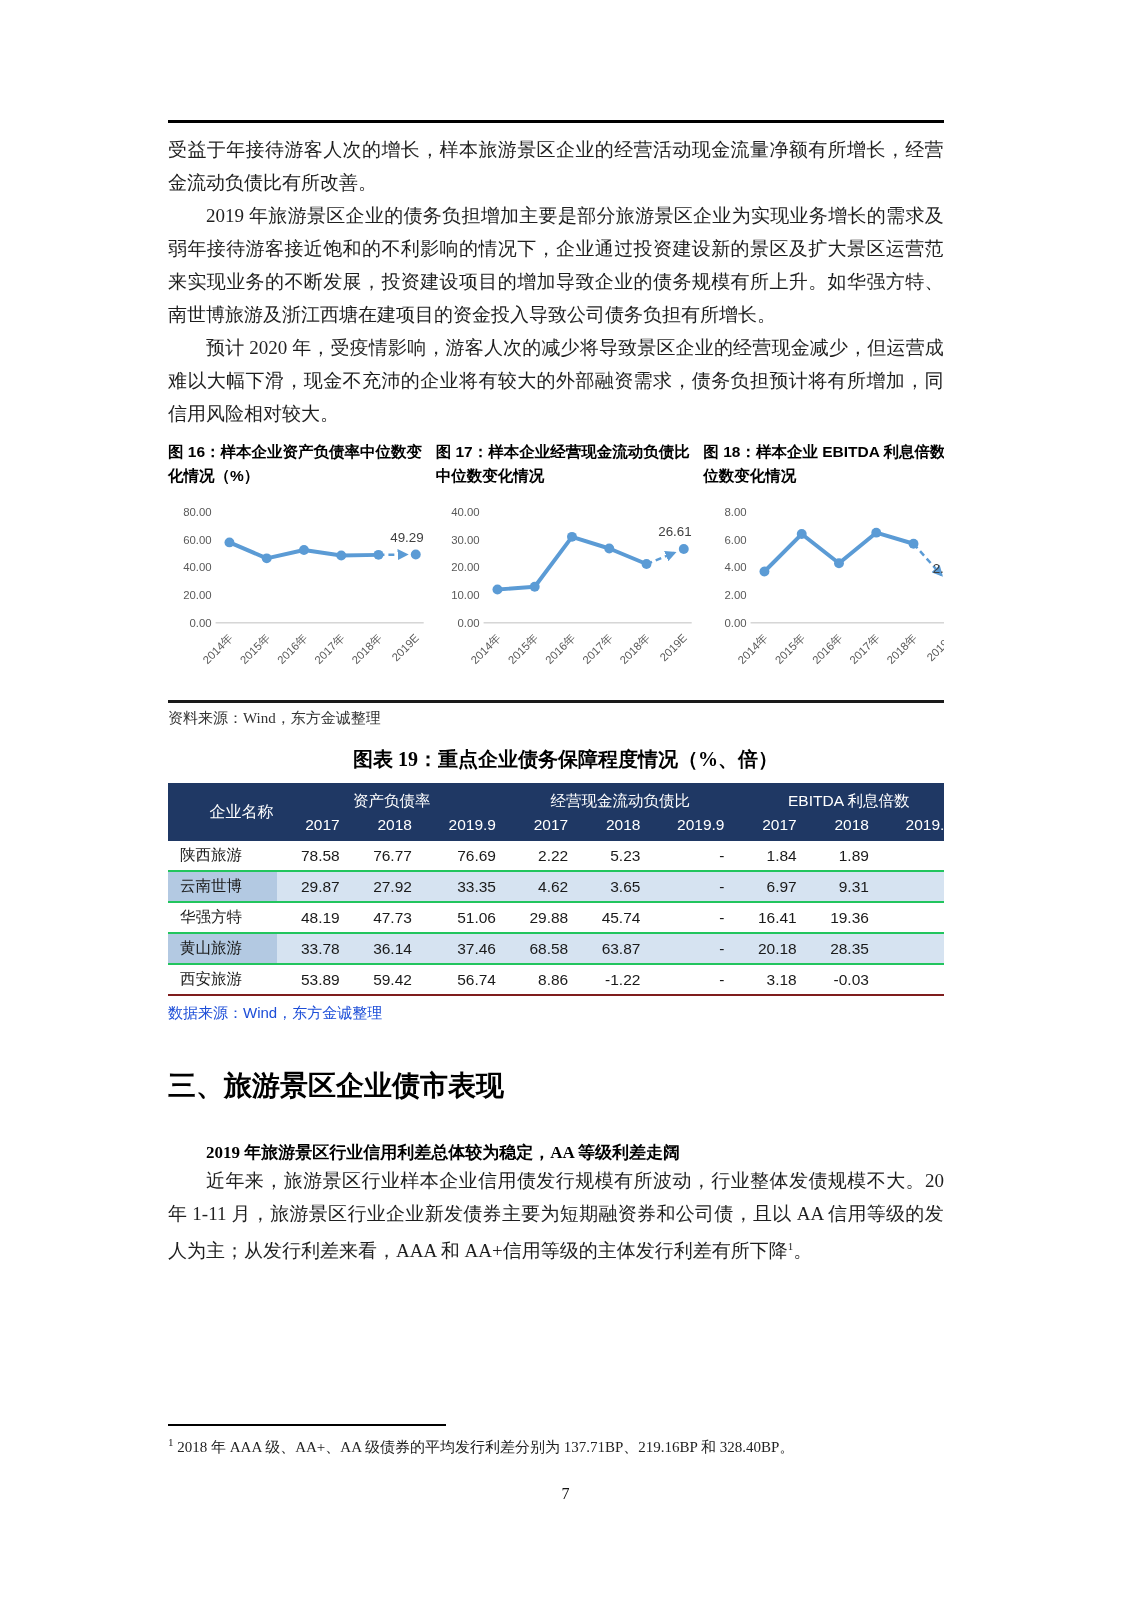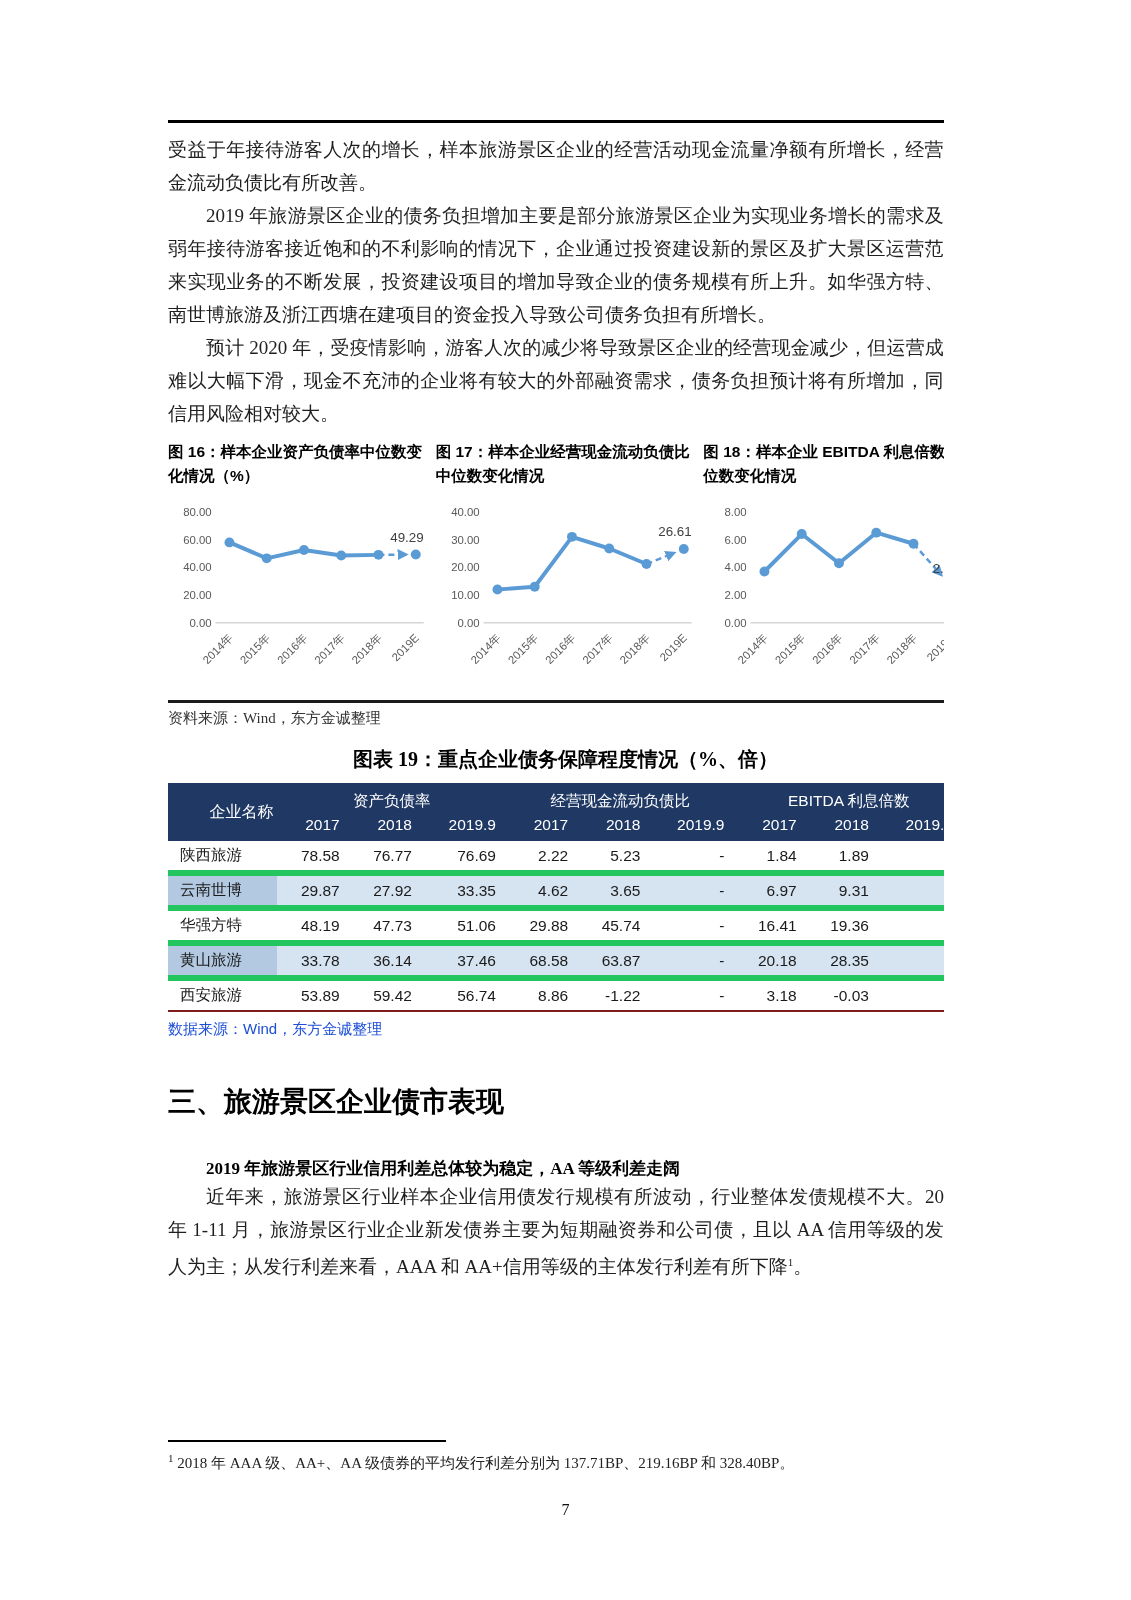--- a/index.html
+++ b/index.html
@@ -41,21 +41,21 @@
     font-size: 15.5px;
   }
   table.datatable th {
     background: #1F3864; color: #fff; font-weight: normal;
   }
   th.group { text-align: center; padding: 8px 4px 2px; }
   th.year  { text-align: right; padding: 2px 10px 7px 4px; }
   th.corner{ text-align: right; padding: 6px 4px 6px 12px; vertical-align: middle; font-size: 16px; }
   td.name  { text-align: left; padding: 4px 4px 4px 12px; }
   td.num   { text-align: right; padding: 4px 10px 4px 4px; }
-  tbody tr { height: 29px; border-bottom: 6px solid #22c55e; }
+  tbody tr { height: 29px; border-bottom: 2px solid #22c55e; }
   tbody tr:last-child { border-bottom: 2px solid #7f1d1d; }
   tbody tr.shaded td { background: #D6E3F1; }
   tbody tr.shaded td.name { background: #B3C9E2; }
   .source-bottom { padding-top: 8px; font-family: "Liberation Sans", sans-serif; font-size: 15px; color: #1d4ed8; }
 
   .section-heading {
     margin: 44px 0 0; font-family: "Liberation Sans", sans-serif;
     font-weight: bold; font-size: 28px; color: #000;
   }
   .subheading {

